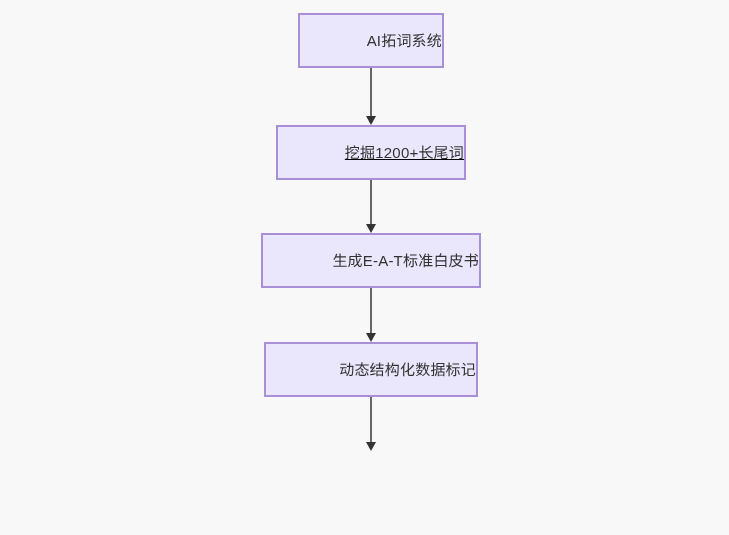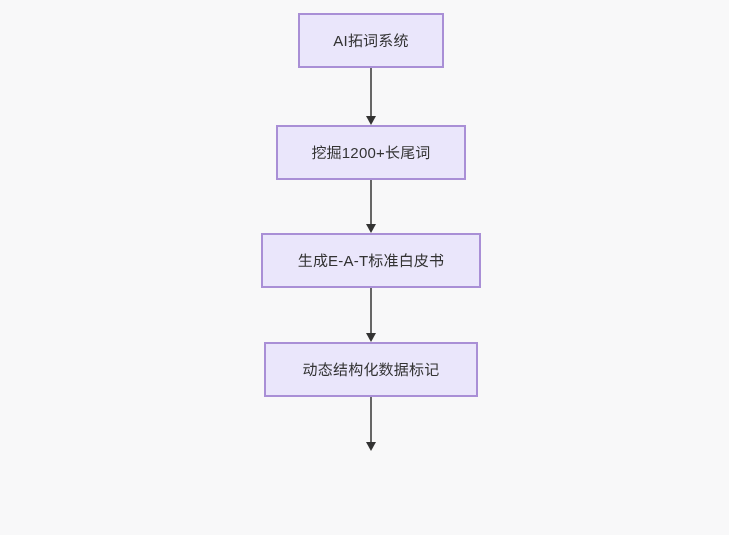--- a/index.html
+++ b/index.html
@@ -21,21 +21,21 @@
     background: #f8f8f9;
   }
   .node {
     position: absolute;
     box-sizing: border-box;
     background: #eae6fb;
     border: 2px solid #a98fd6;
     border-radius: 0px;
     display: flex;
     align-items: center;
-    justify-content: center;
+    justify-content: flex-end;
     z-index: 2;
   }
   .node-label {
     font-size: 15px;
     line-height: 1.2;
     color: #333333;
     letter-spacing: 0.2px;
     white-space: nowrap;
     text-align: center;
     font-weight: 400;
@@ -76,21 +76,21 @@
       <g>
         <line class="edge-line" x1="371" y1="397" x2="371" y2="443" stroke="#666666"></line>
         <polygon class="edge-arrowhead" points="366,442 376,442 371,451" fill="#333333"></polygon>
       </g>
     </svg>
 
   <div class="node" id="node-1" style="left: 298px; top: 13px; width: 146px; height: 55px; background: rgb(234, 230, 251); border-color: rgb(169, 143, 214);">
     <span class="node-label" style="color: rgb(51, 51, 51);">AI拓词系统</span>
   </div>
 
-  <div class="node" id="node-2" style="left: 276px; top: 125px; width: 190px; height: 55px; background: rgb(234, 230, 251); border-color: rgb(169, 143, 214);">
+  <div class="node" id="node-2" style="left: 276px; top: 125px; width: 190px; height: 55px; background: rgb(234, 230, 251); border-color: rgb(169, 143, 214); text-decoration: underline;">
     <span class="node-label" style="color: rgb(51, 51, 51);">挖掘1200+长尾词</span>
   </div>
 
   <div class="node" id="node-3" style="left: 261px; top: 233px; width: 220px; height: 55px; background: rgb(234, 230, 251); border-color: rgb(169, 143, 214);">
     <span class="node-label" style="color: rgb(51, 51, 51);">生成E-A-T标准白皮书</span>
   </div>
 
   <div class="node" id="node-4" style="left: 264px; top: 342px; width: 214px; height: 55px; background: rgb(234, 230, 251); border-color: rgb(169, 143, 214);">
     <span class="node-label" style="color: rgb(51, 51, 51);">动态结构化数据标记</span>
   </div>

